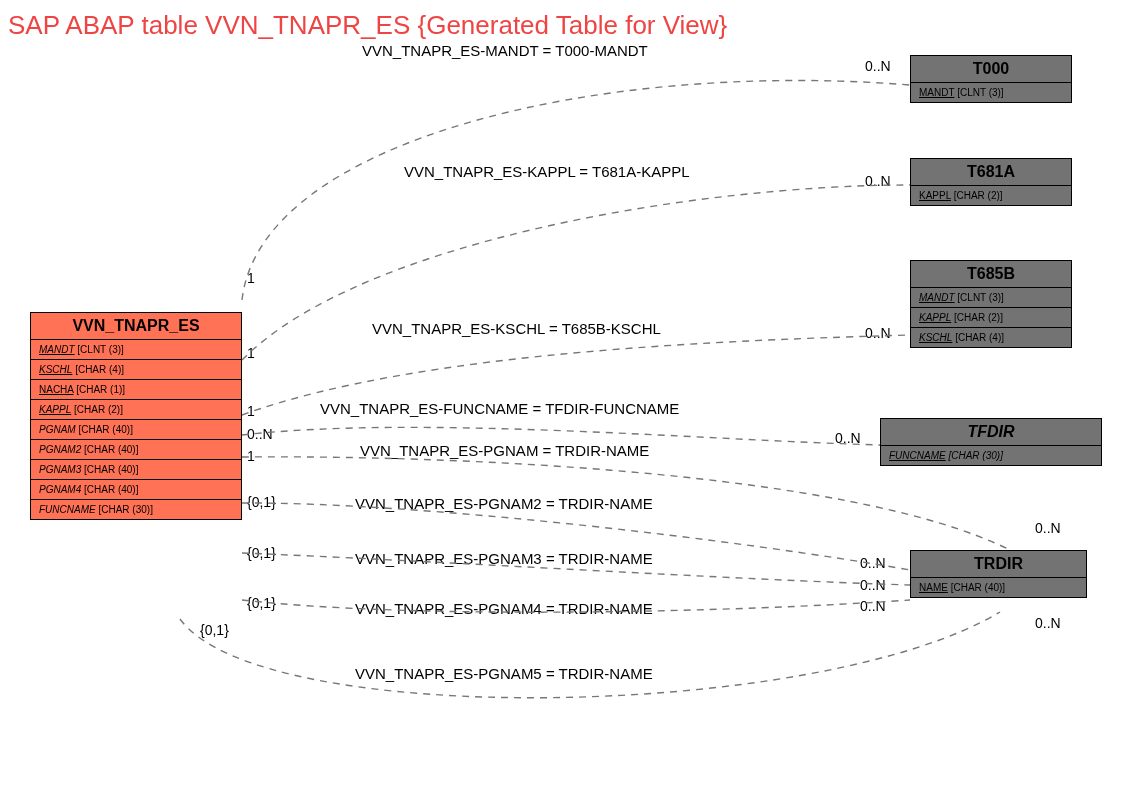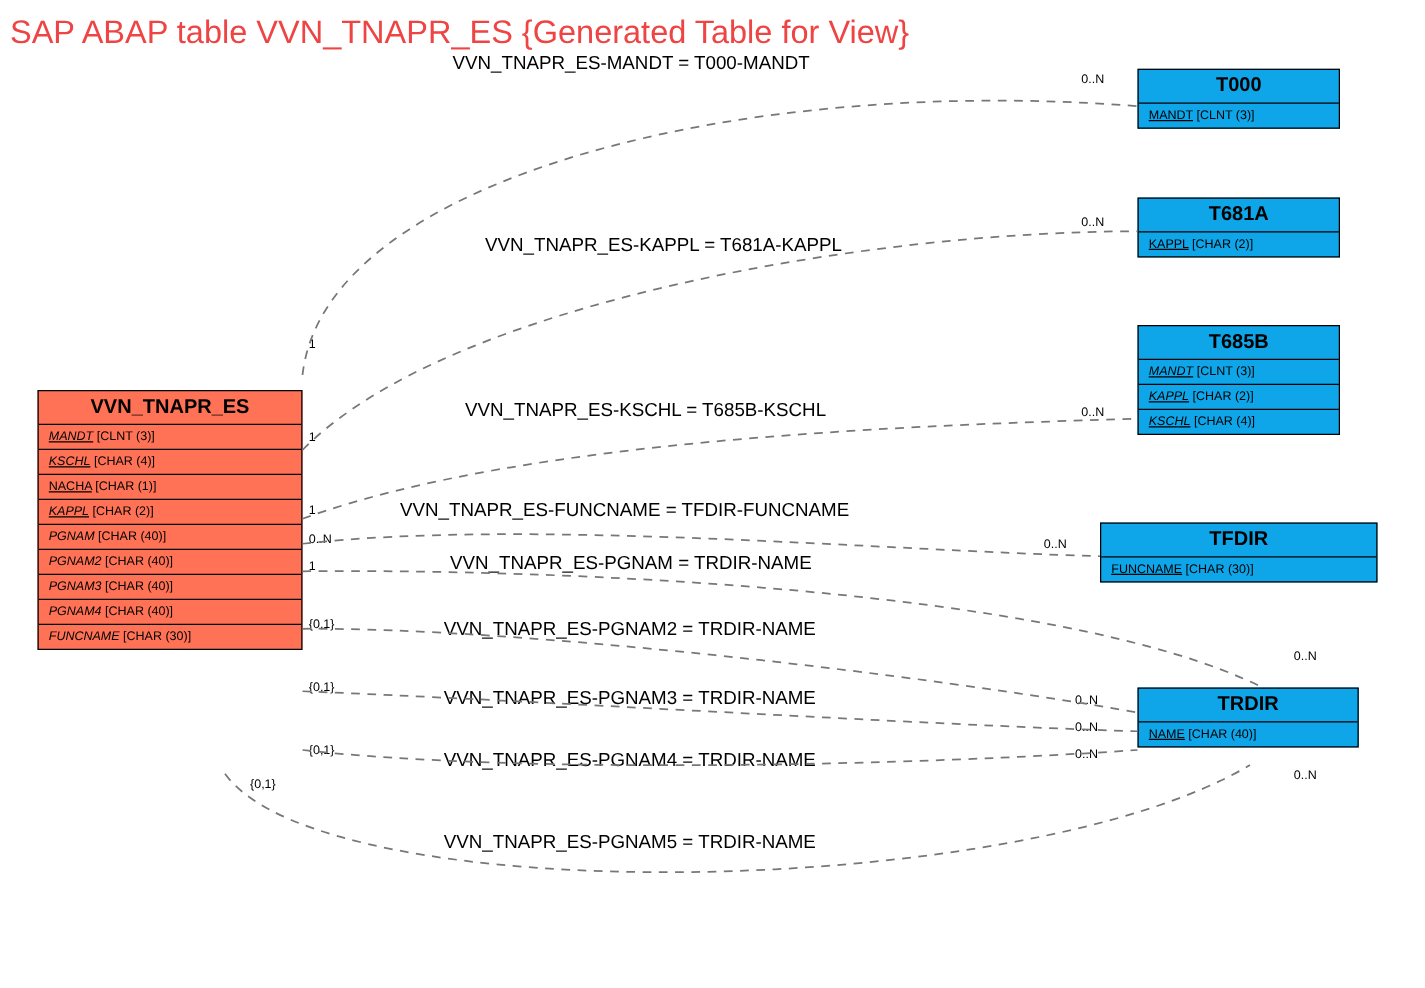--- a/index.html
+++ b/index.html
@@ -34,24 +34,24 @@
   .entity .row {
     padding: 4px 8px;
     border-bottom: 1px solid #000;
     white-space: nowrap;
     font-size: 10px;
   }
   .entity .row:last-child { border-bottom: none; }
   .u { text-decoration: underline; }
   .it { font-style: italic; }
   .main-entity { background: #ff7256; }
-  .ref-entity  { background: #0ea5e9; }
+  .ref-entity  { background: #737373; }
 
   .lbl { position: absolute; font-size: 15px; color: #000; white-space: nowrap; }
-  .card { position: absolute; font-size: 10px; color: #000; white-space: nowrap; }
+  .card { position: absolute; font-size: 14px; color: #000; white-space: nowrap; }
 
   svg { position: absolute; top: 0; left: 0; pointer-events: none; }
   path { stroke: #777; stroke-width: 1.4; stroke-dasharray: 7 6; fill: none; }
 </style>
 </head>
 <body>
 
 <div class="title">SAP ABAP table VVN_TNAPR_ES {Generated Table for View}</div>
 
 <div class="entity main-entity" style="left:30px; top:300px; width:210px;margin-top:12px;">
@@ -85,36 +85,36 @@
 
 <div class="entity ref-entity" style="left:910px; top:260px; width:160px;">
   <div class="hdr">T685B</div>
   <div id="t685b-fields">
       <div class="row"><span class="u it">MANDT</span> [CLNT (3)]</div>
       <div class="row"><span class="u it">KAPPL</span> [CHAR (2)]</div>
       <div class="row"><span class="u it">KSCHL</span> [CHAR (4)]</div>
     </div>
 </div>
 
-<div class="entity ref-entity" style="left:880px; top:418px; width:220px;">
+<div class="entity ref-entity" style="left:880px; top:418px; width:220px;font-style:italic;">
   <div class="hdr">TFDIR</div>
   <div id="tfdir-fields">
       <div class="row"><span class="u">FUNCNAME</span> [CHAR (30)]</div>
     </div>
 </div>
 
 <div class="entity ref-entity" style="left:910px; top:550px; width:175px;">
   <div class="hdr">TRDIR</div>
   <div id="trdir-fields">
       <div class="row"><span class="u">NAME</span> [CHAR (40)]</div>
     </div>
 </div>
 
 <div class="lbl" style="left:362px; top:42px;">VVN_TNAPR_ES-MANDT = T000-MANDT</div>
-<div class="lbl" style="left:388px; top:163px;margin-top:25px;">VVN_TNAPR_ES-KAPPL = T681A-KAPPL</div>
+<div class="lbl" style="left:404px; top:163px;">VVN_TNAPR_ES-KAPPL = T681A-KAPPL</div>
 <div class="lbl" style="left:372px; top:320px;">VVN_TNAPR_ES-KSCHL = T685B-KSCHL</div>
 <div class="lbl" style="left:320px; top:400px;">VVN_TNAPR_ES-FUNCNAME = TFDIR-FUNCNAME</div>
 <div class="lbl" style="left:360px; top:442px;text-align:center;">VVN_TNAPR_ES-PGNAM = TRDIR-NAME</div>
 <div class="lbl" style="left:355px; top:495px;">VVN_TNAPR_ES-PGNAM2 = TRDIR-NAME</div>
 <div class="lbl" style="left:355px; top:550px;">VVN_TNAPR_ES-PGNAM3 = TRDIR-NAME</div>
 <div class="lbl" style="left:355px; top:600px;">VVN_TNAPR_ES-PGNAM4 = TRDIR-NAME</div>
 <div class="lbl" style="left:355px; top:665px;">VVN_TNAPR_ES-PGNAM5 = TRDIR-NAME</div>
 
 <div class="card" style="left:247px; top:270px;">1</div>
 <div class="card" style="left:247px; top:345px;">1</div>

